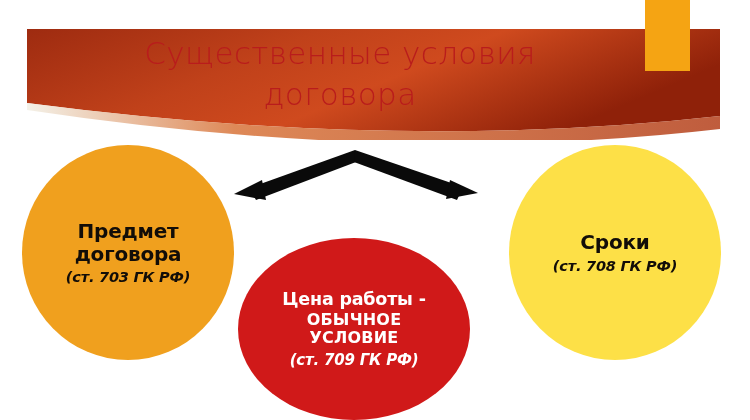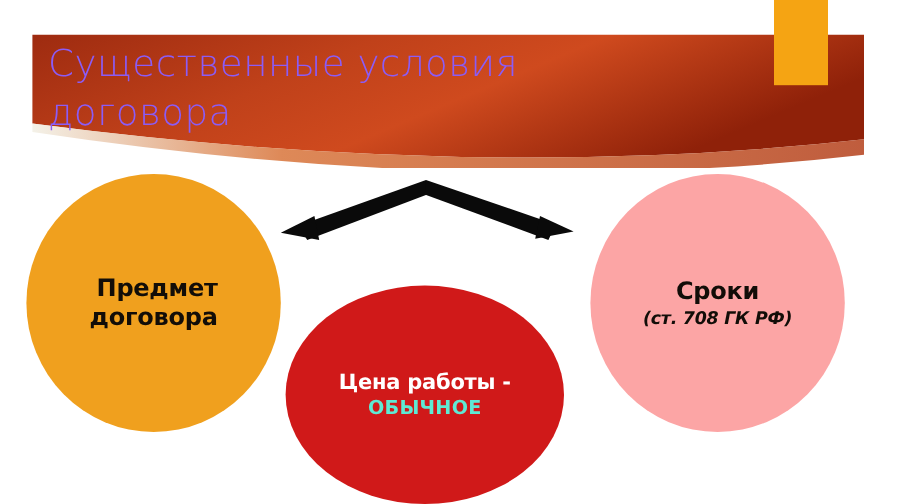--- a/index.html
+++ b/index.html
@@ -38,23 +38,23 @@
     height: 71px;
     background: #f5a413;
     z-index: 3;
   }
 
   .title-block {
     position: absolute;
     left: 40px;
     top: 33px;
     width: 600px;
-    text-align: left;
+    text-align: center;
     z-index: 4;
-    color: #8b5cf6;
+    color: #b91c1c;
     font-family: "DejaVu Sans", sans-serif;
     font-weight: 300;
     font-size: 31px;
     line-height: 1.32;
     letter-spacing: 0.4px;
   }
   .title-line { display: block; white-space: nowrap; }
 
   
   .arrows {
@@ -75,28 +75,27 @@
     text-align: center;
     box-sizing: border-box;
   }
   .node-left {
     left: 22px;
     top: 145px;
     width: 212px;
     height: 215px;
     background: #f0a01e;
     z-index: 2;
-    text-align: right;
   }
   .node-right {
-    left: 492px;
+    left: 509px;
     top: 145px;
     width: 212px;
     height: 215px;
-    background: #fca5a5;
+    background: #fde047;
     z-index: 2;
   }
   .node-center {
     left: 238px;
     top: 238px;
     width: 232px;
     height: 182px;
     background: #d01919;
     z-index: 6;
   }
@@ -122,21 +121,21 @@
   .node-center .node-title {
     color: #ffffff;
     font-size: 17.5px;
     text-align: center;
   }
   .node-center .node-sub {
     font-family: "DejaVu Sans", sans-serif;
     font-weight: bold;
     font-size: 16px;
     line-height: 1.12;
-    color: #5eead4;
+    color: #ffffff;
     letter-spacing: 0.2px;
     margin-top: 2px;
   }
   .node-center .node-ref {
     color: #ffffff;
     font-size: 15px;
     margin-top: 4px;
   }
   .sub-line { display: block; }
 </style>
@@ -182,29 +181,32 @@
       <path d="M355,150 L463,187 L457,200 L354,162 Z"></path>
       <path d="M478,193 L450,180 L446,199 Z"></path>
     </g>
   </svg>
 
   <div class="node node-left">
     <div class="node-title">
       <span class="sub-line">Предмет</span>
       <span class="sub-line">договора</span>
     </div>
+    <div class="node-ref">(ст. 703 ГК РФ)</div>
   </div>
 
   <div class="node node-right">
     <div class="node-title">
       <span class="sub-line">Сроки</span>
     </div>
     <div class="node-ref">(ст. 708 ГК РФ)</div>
   </div>
 
   <div class="node node-center">
     <div class="node-title">Цена работы -</div>
     <div class="node-sub">
       <span class="sub-line">ОБЫЧНОЕ</span>
+      <span class="sub-line">УСЛОВИЕ</span>
     </div>
+    <div class="node-ref">(ст. 709 ГК РФ)</div>
   </div>
 
 </div>
 
 </body></html>

